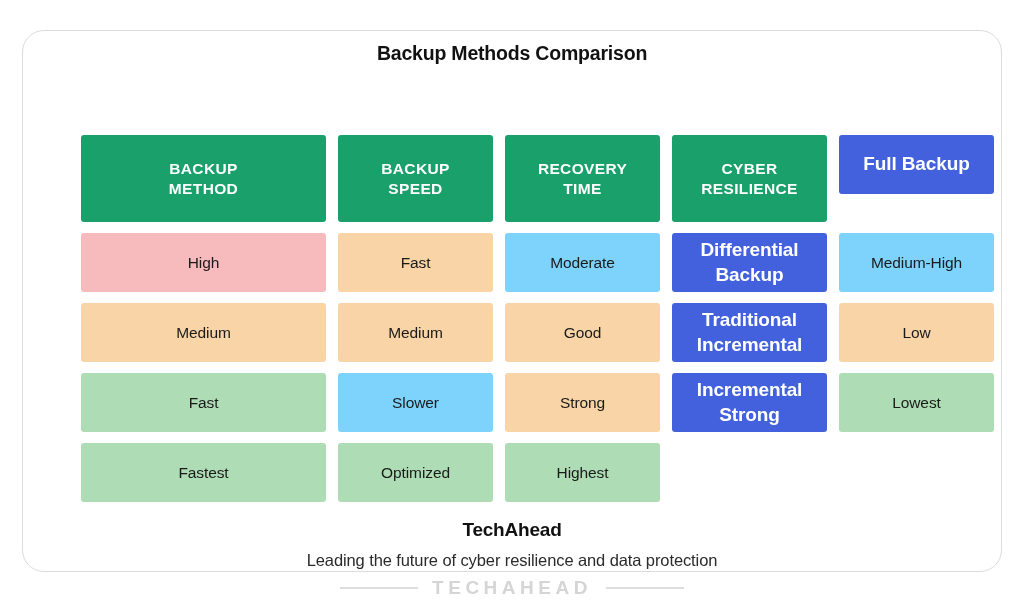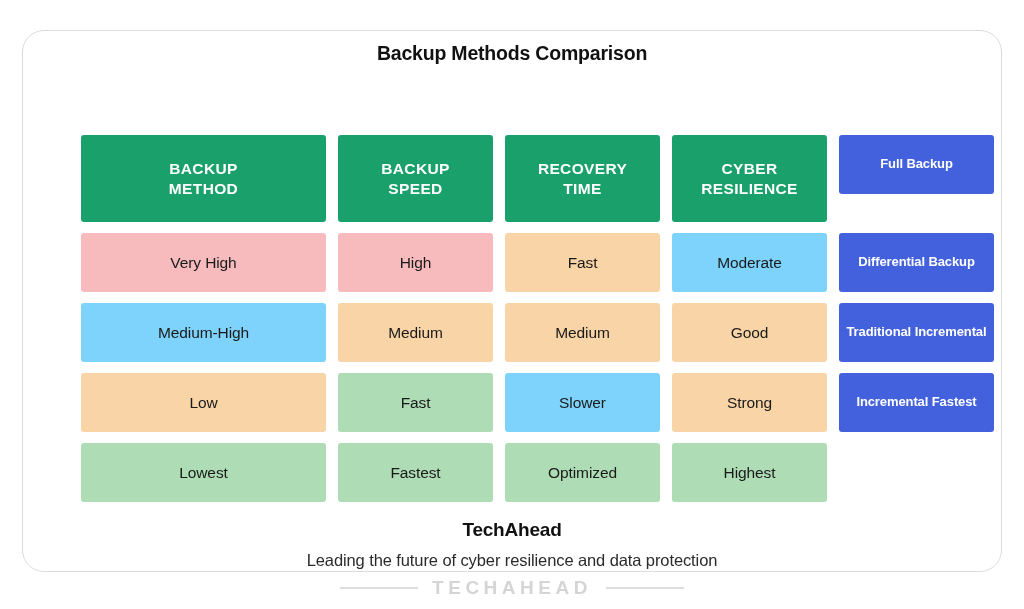--- a/index.html
+++ b/index.html
@@ -88,21 +88,21 @@
     text-transform: uppercase;
     flex-direction: column;
   }
   .cell.head span { display: block; }
 
   .cell.rowlabel {
     height: 59px;
     background: #4361dc;
     color: #ffffff;
     font-weight: bold;
-    font-size: 13px;
+    font-size: 19px;
     letter-spacing: -0.1px;
     text-align: center;
   }
 
   .cell.value {
     height: 59px;
     color: #1a1a1a;
     font-size: 15.5px;
     font-weight: normal;
     letter-spacing: -0.1px;
@@ -177,35 +177,34 @@
       </div>
       <div class="cell head">
         <span>RECOVERY</span>
         <span>TIME</span>
       </div>
       <div class="cell head">
         <span>CYBER</span>
         <span>RESILIENCE</span>
       </div>
       <div class="cell rowlabel">Full Backup</div>
-      <div class="cell value sw-pink">Very High</div>
       <div class="cell value sw-pink">High</div>
       <div class="cell value sw-peach">Fast</div>
       <div class="cell value sw-orange">Moderate</div>
       <div class="cell rowlabel">Differential Backup</div>
       <div class="cell value sw-orange">Medium-High</div>
       <div class="cell value sw-peach">Medium</div>
       <div class="cell value sw-peach">Medium</div>
       <div class="cell value sw-peach">Good</div>
       <div class="cell rowlabel">Traditional Incremental</div>
       <div class="cell value sw-peach">Low</div>
       <div class="cell value sw-green">Fast</div>
       <div class="cell value sw-orange">Slower</div>
       <div class="cell value sw-peach">Strong</div>
-      <div class="cell rowlabel">Incremental Fastest</div>
+      <div class="cell rowlabel">Incremental Strong</div>
       <div class="cell value sw-green">Lowest</div>
       <div class="cell value sw-green">Fastest</div>
       <div class="cell value sw-green">Optimized</div>
       <div class="cell value sw-green">Highest</div>
     </div>
 
   <div class="brand">TechAhead</div>
   <div class="brand-tagline">Leading the future of cyber resilience and data protection</div>
 </div>
 

